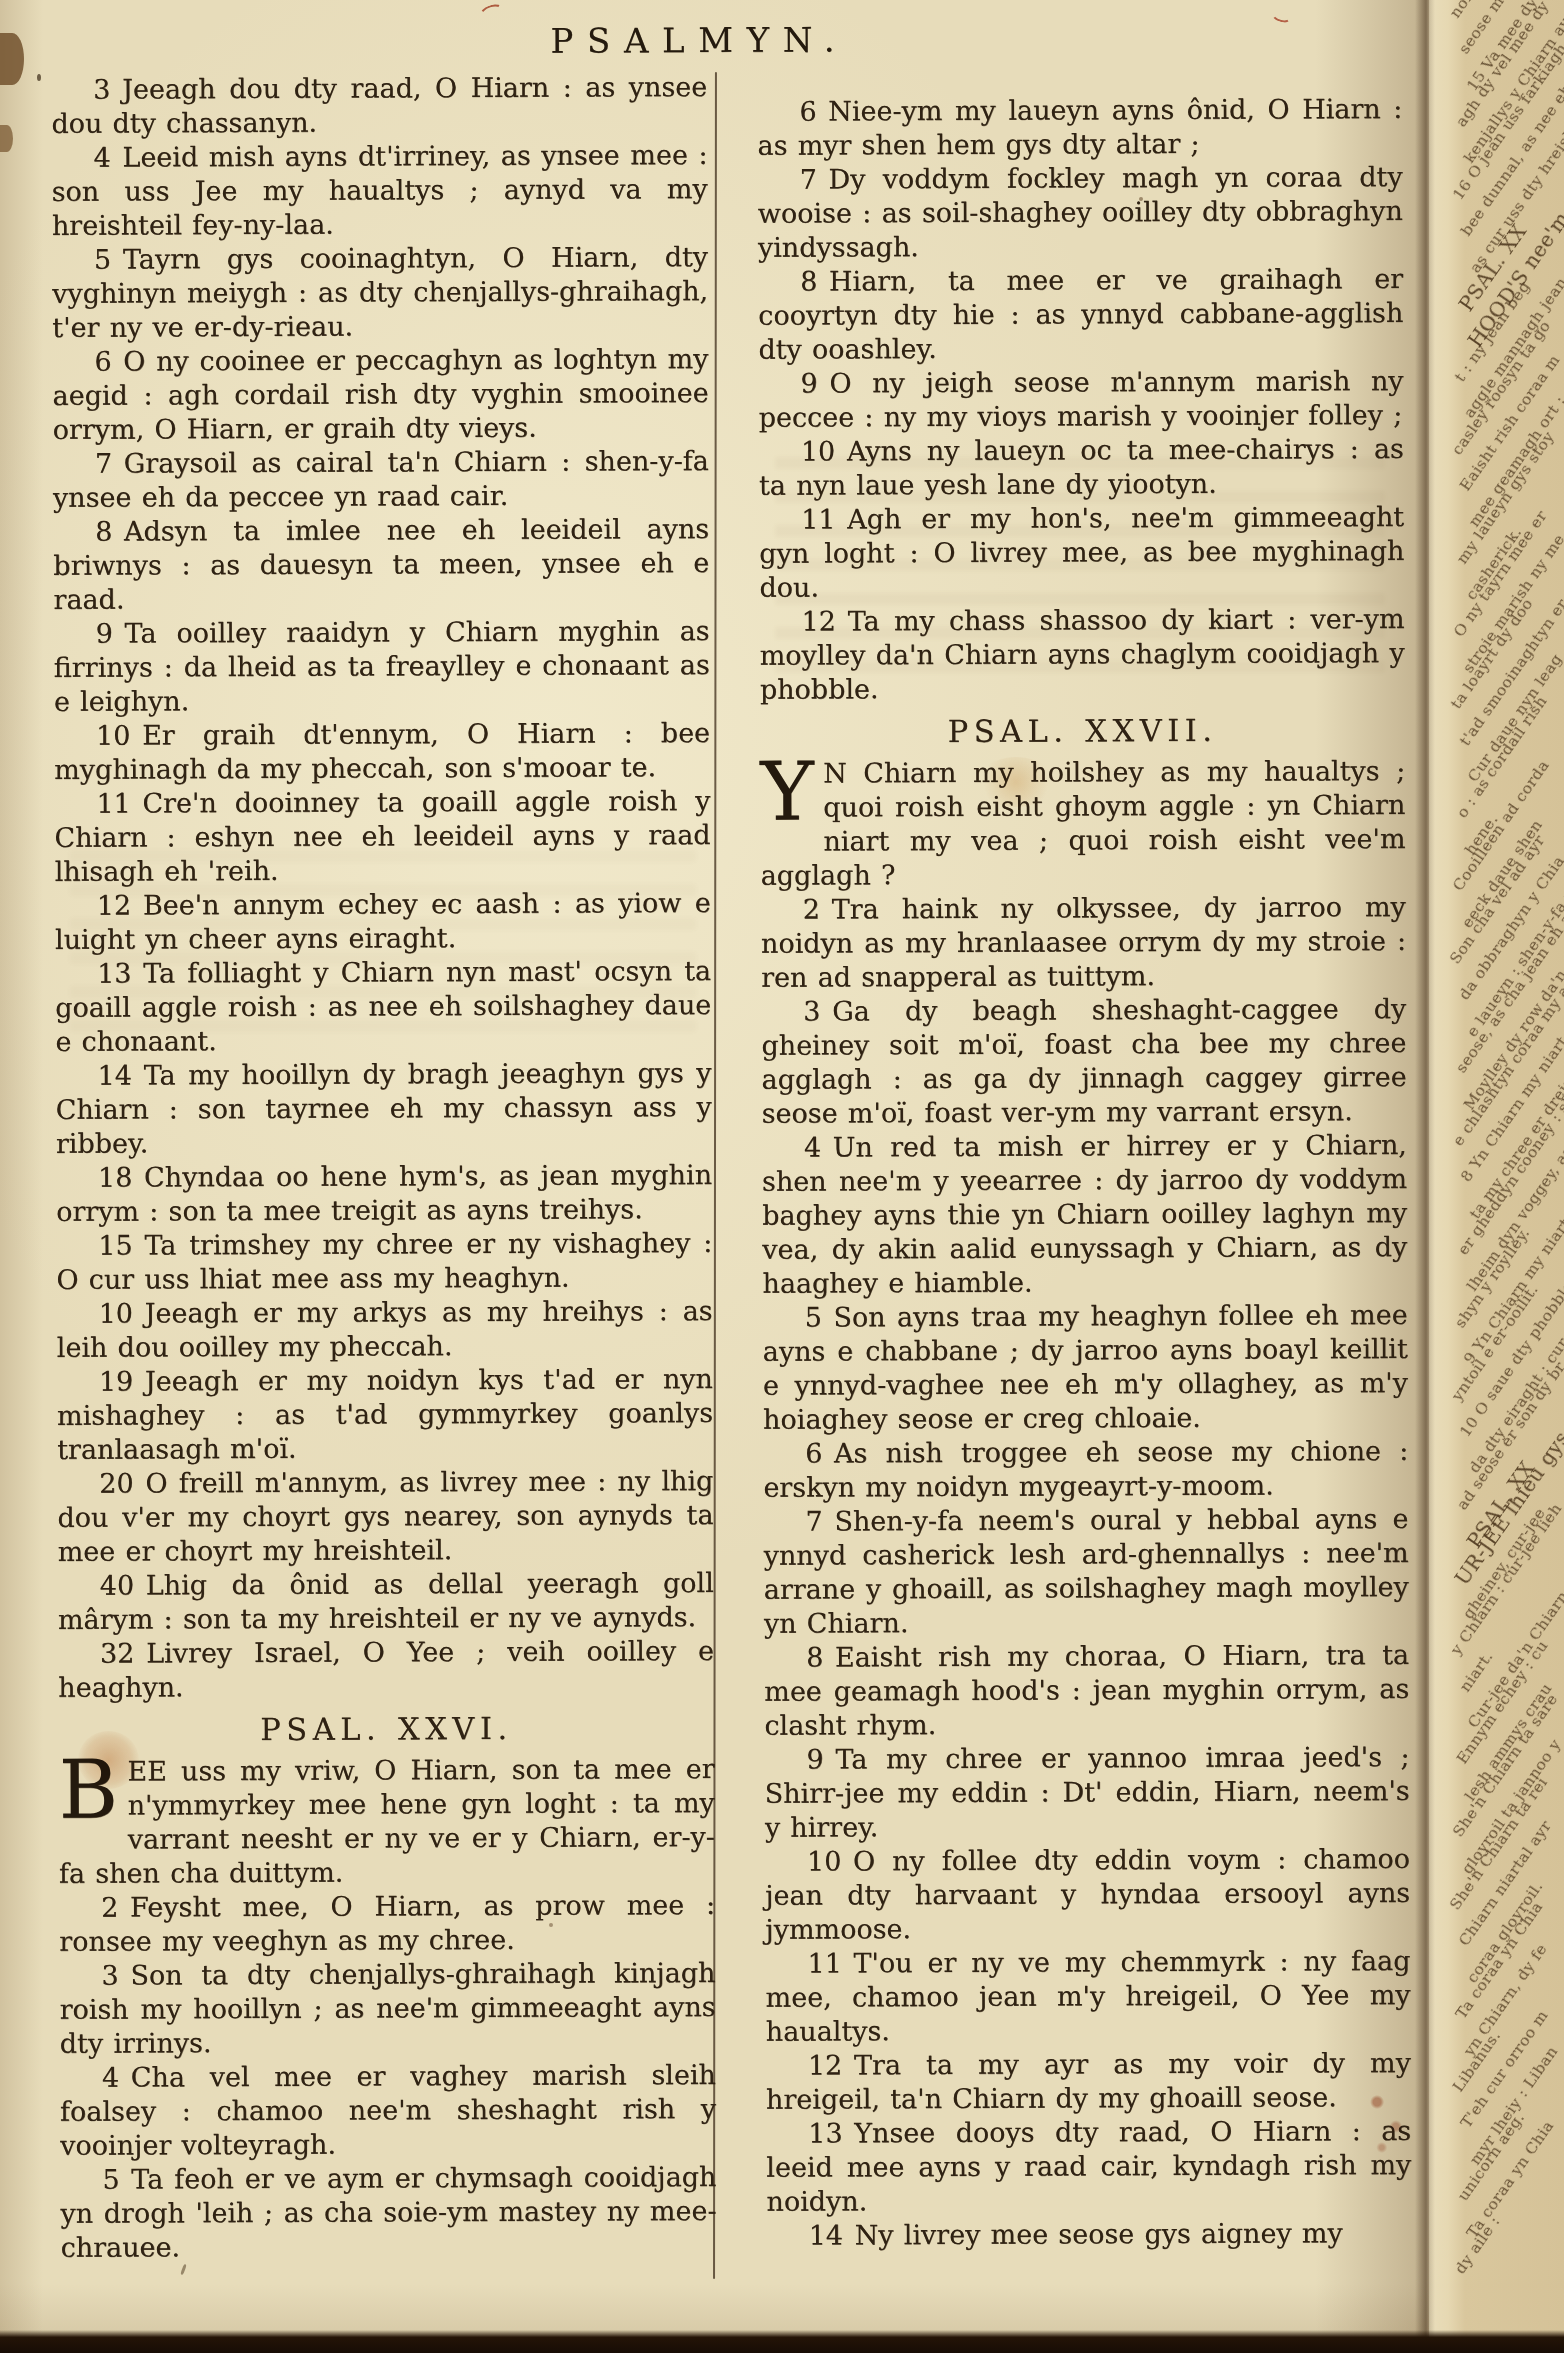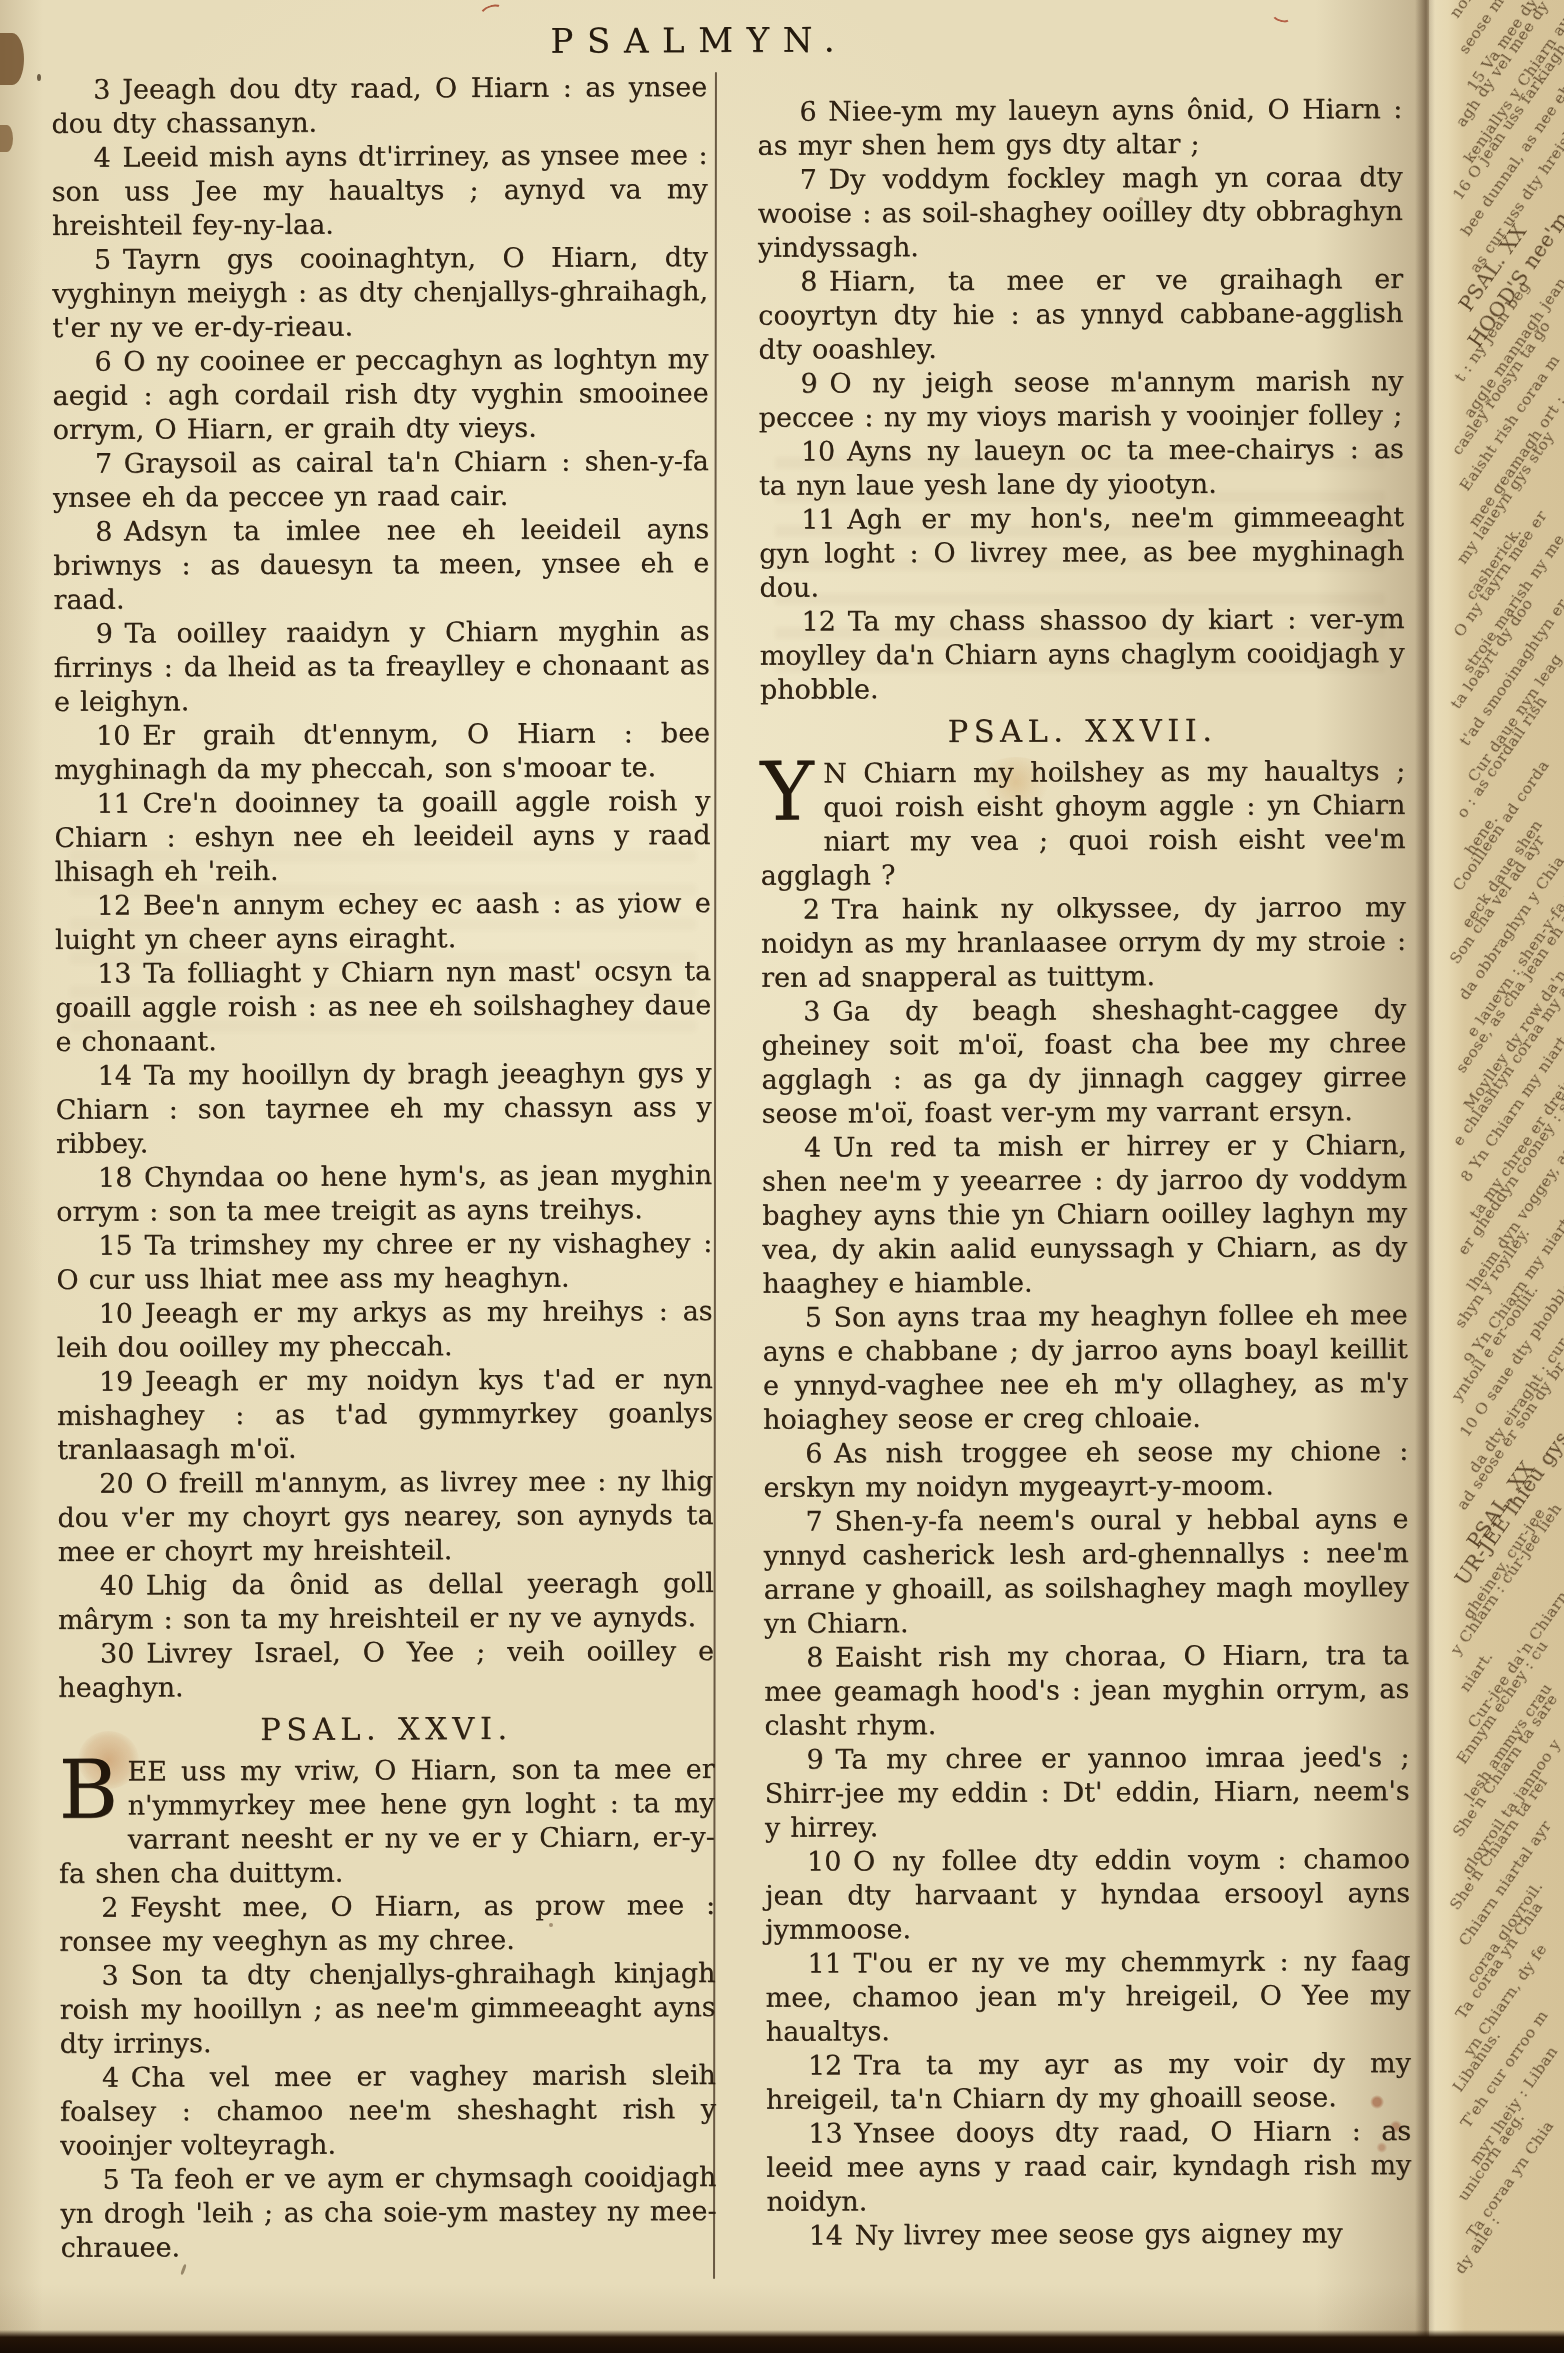--- a/index.html
+++ b/index.html
@@ -245,21 +245,21 @@
         <p class="verse"><span class="vn">15</span><span>Ta trimshey my chree er ny vishaghey : O cur uss lhiat mee ass my heaghyn.</span></p>
 
         <p class="verse"><span class="vn">10</span><span>Jeeagh er my arkys as my hreihys : as leih dou ooilley my pheccah.</span></p>
 
         <p class="verse"><span class="vn">19</span><span>Jeeagh er my noidyn kys t'ad er nyn mishaghey : as t'ad gymmyrkey goanlys tranlaasagh m'oï.</span></p>
 
         <p class="verse"><span class="vn">20</span><span>O freill m'annym, as livrey mee : ny lhig dou v'er my choyrt gys nearey, son aynyds ta mee er choyrt my hreishteil.</span></p>
 
         <p class="verse"><span class="vn">40</span><span>Lhig da ônid as dellal yeeragh goll mârym : son ta my hreishteil er ny ve aynyds.</span></p>
 
-        <p class="verse"><span class="vn">30</span><span>Livrey Israel, O Yee ; veih ooilley e heaghyn.</span></p>
+        <p class="verse"><span class="vn">32</span><span>Livrey Israel, O Yee ; veih ooilley e heaghyn.</span></p>
       </div>
 
     <p class="psalm-heading">PSAL. XXVI.</p>
 
     <p class="verse opening"><span class="dropcap">B</span><span>EE uss my vriw, O Hiarn, son ta mee er n'ymmyrkey mee hene gyn loght : ta my varrant neesht er ny ve er y Chiarn, er-y-fa shen cha duittym.</span></p>
 
     <div>
 
         <p class="verse"><span class="vn">2</span><span>Feysht mee, O Hiarn, as prow mee : ronsee my veeghyn as my chree.</span></p>
 

